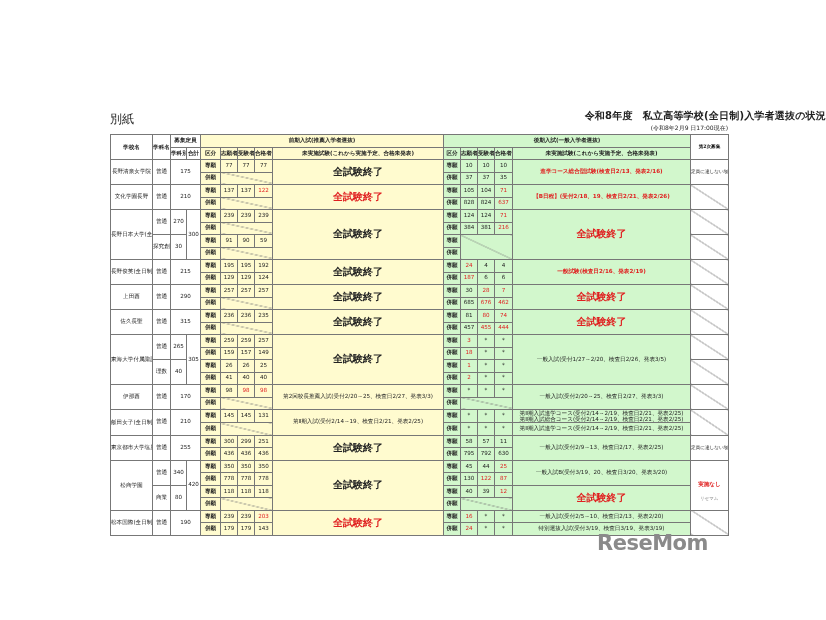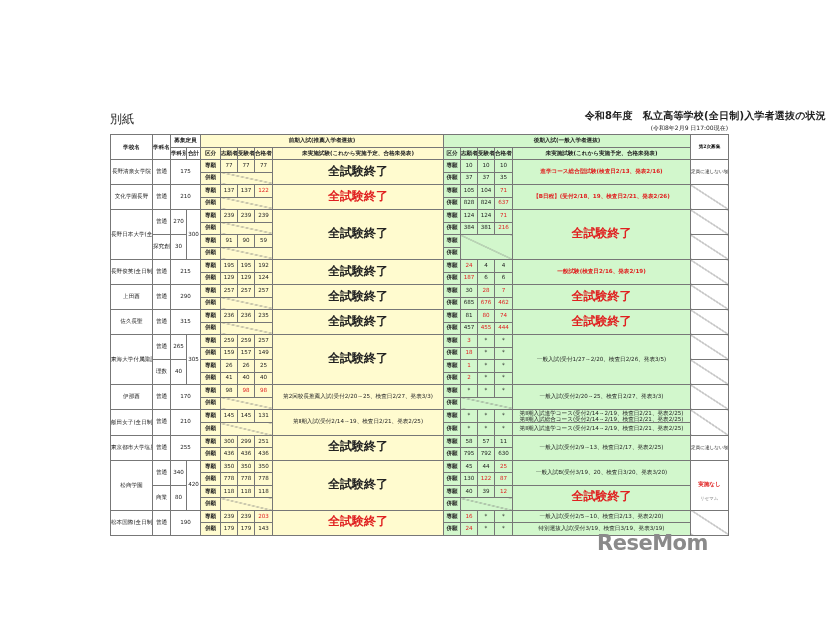--- a/index.html
+++ b/index.html
@@ -12,21 +12,21 @@
   table.main td{border:1px solid #777;padding:0;text-align:center;vertical-align:middle;overflow:hidden;white-space:nowrap;height:11.5px;}
   .white{background:#fff;}
   .y{background:#fffbcf;}
   .g{background:#d2f7cc;}
   .yh{background:#fffbcf;}
   .gh{background:#d2f7cc;}
   td.kubun{font-weight:bold;}
   .red{color:#e02020;}
   .bold{font-weight:bold;}
   td.note{text-align:left;padding-left:2px;white-space:nowrap;}
-  td.center-note{text-align:center;font-weight:bold;font-size:12px;font-family:Liberation Mono, monospace;}
+  td.center-note{text-align:center;font-weight:bold;font-size:10px;}
   td.slash-y{background:#fffbcf linear-gradient(to top right, transparent calc(50% - 0.5px), #777 50%, transparent calc(50% + 0.5px));}
   td.slash-g{background:#d2f7cc linear-gradient(to top right, transparent calc(50% - 0.5px), #777 50%, transparent calc(50% + 0.5px));}
   td.slash-w{background:#fff linear-gradient(to top right, transparent calc(50% - 0.5px), #555 50%, transparent calc(50% + 0.5px));}
   td.sch{font-size:5.6px;white-space:normal;line-height:1.3;}
   .thick-top td{border-top:1.5px solid #444;}
   td.hdr{font-weight:bold;font-size:5.6px;white-space:normal;line-height:1.2;}
   td.small{font-size:4.6px;white-space:normal;line-height:1.3;}
   #logo{left:597px;top:531px;font-family:"DejaVu Sans",sans-serif;font-weight:bold;font-size:21px;color:#8a8a8a;letter-spacing:-0.5px;}
   #logo-kana{left:700px;top:496px;font-size:4.5px;color:#8a8a8a;}
   .two-line{white-space:normal;line-height:1.35;}

